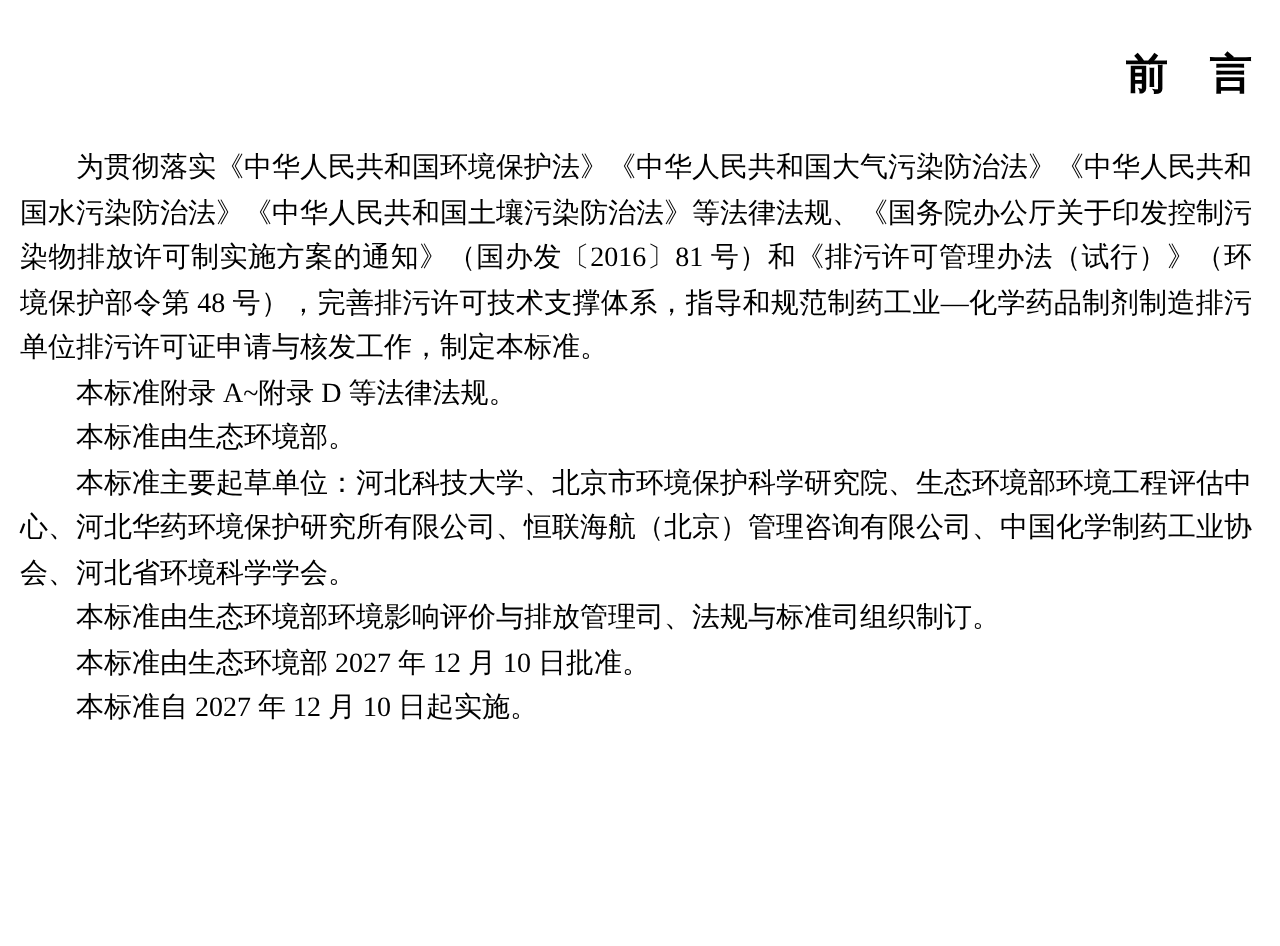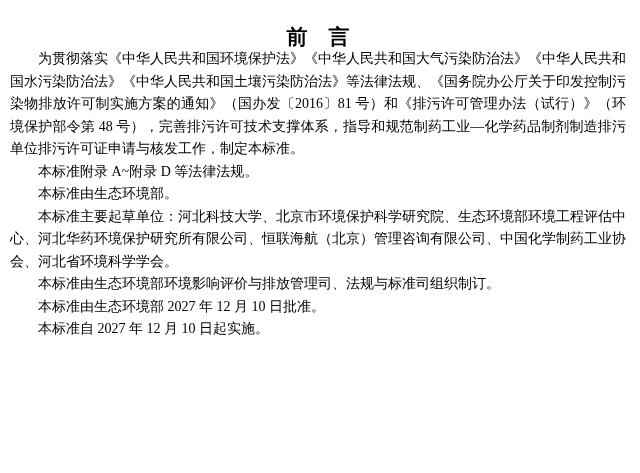--- a/index.html
+++ b/index.html
@@ -17,24 +17,25 @@
     padding: 0 14px 0 10px;
     background: #ffffff;
     color: #000000;
     font-family: "Liberation Serif", "DejaVu Serif", serif;
   }
   .doc-title {
     margin: 26px 0 0 0;
     font-size: 21px;
     line-height: 22px;
     font-weight: bold;
-    text-align: center;
+    text-align: right;
     color: #000000;
   }
   .doc-body {
+    margin-top: 26px;
   }
   .para {
     margin: 0;
     font-size: 14px;
     line-height: 22.5px;
     text-align: justify;
     text-indent: 2em;
     color: #000000;
     word-break: break-all;
   }

